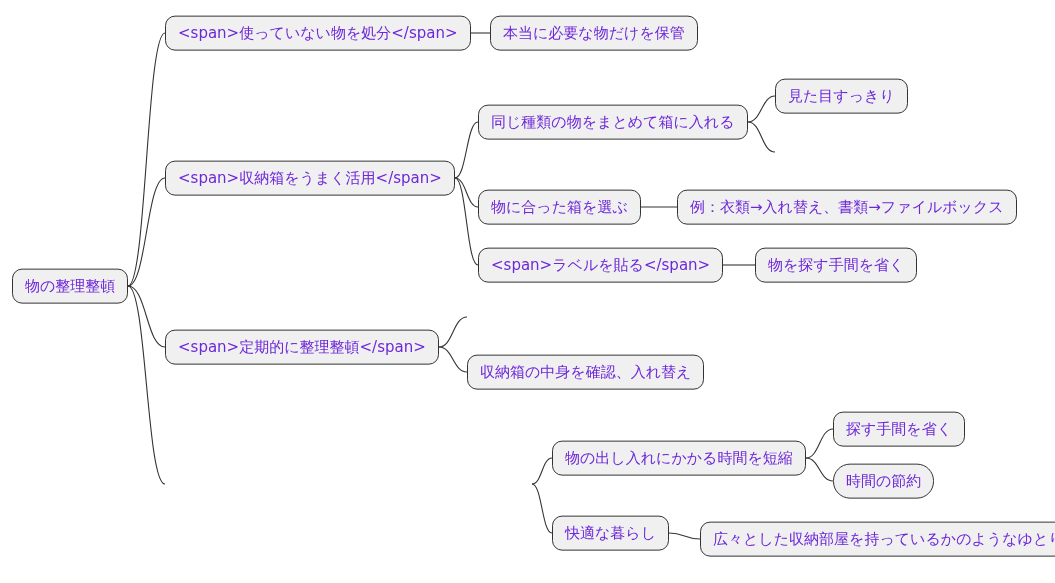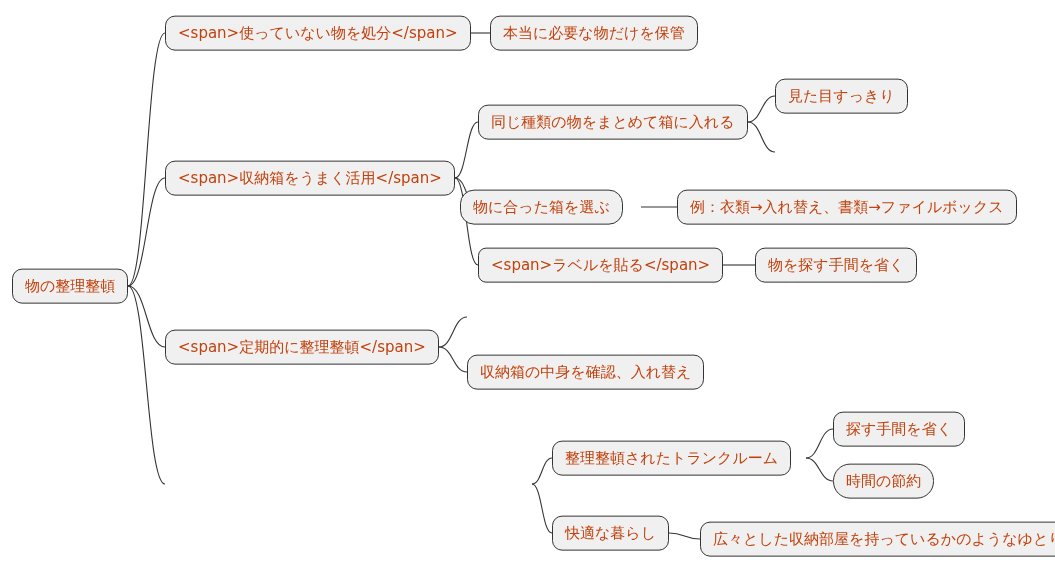--- a/index.html
+++ b/index.html
@@ -18,21 +18,21 @@
   }
   .node {
     position: absolute;
     transform: translateY(-50%);
     background: #f0f0f0;
     border: 1.3px solid #333333;
     border-radius: 10px;
     padding: 7px 12px;
     font-size: 15px;
     line-height: 1.25;
-    color: #c2410c;
+    color: #6d28d9;
     white-space: nowrap;
     box-sizing: border-box;
   }
 </style>
 </head>
 <body>
 
 <div class="canvas" style="width: 1055px; height: 583px; background: rgb(255, 255, 255);">
   <svg class="edge-layer" xmlns="http://www.w3.org/2000/svg" width="1055" height="583" viewBox="0 0 1055 583">
       <path d="M 128 286 C 146.5 286, 146.5 33, 165 33" fill="none" stroke="#333333" stroke-width="1.1"></path>
@@ -54,24 +54,24 @@
       <path d="M 806 458 C 819.5 458, 819.5 429, 833 429" fill="none" stroke="#333333" stroke-width="1.1"></path>
       <path d="M 806 458 C 819.5 458, 819.5 481, 833 481" fill="none" stroke="#333333" stroke-width="1.1"></path>
       <path d="M 669 533 C 684.5 533, 684.5 539, 700 539" fill="none" stroke="#333333" stroke-width="1.1"></path>
     </svg>
 <div class="node" style="left: 12px; top: 286px; background: rgb(240, 240, 240); border-color: rgb(51, 51, 51);">物の整理整頓</div>
     <div class="node" style="left: 165px; top: 33px; background: rgb(240, 240, 240); border-color: rgb(51, 51, 51);">&lt;span&gt;使っていない物を処分&lt;/span&gt;</div>
     <div class="node" style="left: 490px; top: 33px; background: rgb(240, 240, 240); border-color: rgb(51, 51, 51);">本当に必要な物だけを保管</div>
     <div class="node" style="left: 165px; top: 178px; background: rgb(240, 240, 240); border-color: rgb(51, 51, 51);">&lt;span&gt;収納箱をうまく活用&lt;/span&gt;</div>
     <div class="node" style="left: 478px; top: 122px; background: rgb(240, 240, 240); border-color: rgb(51, 51, 51);">同じ種類の物をまとめて箱に入れる</div>
     <div class="node" style="left: 775px; top: 96px; background: rgb(240, 240, 240); border-color: rgb(51, 51, 51);">見た目すっきり</div>
-    <div class="node" style="left: 460px; top: 207px; background: rgb(240, 240, 240); border-color: rgb(51, 51, 51); border-radius: 14px;">物に合った箱を選ぶ</div>
+    <div class="node" style="left: 478px; top: 207px; background: rgb(240, 240, 240); border-color: rgb(51, 51, 51);">物に合った箱を選ぶ</div>
     <div class="node" style="left: 677px; top: 207px; background: rgb(240, 240, 240); border-color: rgb(51, 51, 51);">例：衣類→入れ替え、書類→ファイルボックス</div>
-    <div class="node" style="left: 478px; top: 265px; background: rgb(240, 240, 240); border-color: rgb(51, 51, 51); border-radius: 8px;">&lt;span&gt;ラベルを貼る&lt;/span&gt;</div>
+    <div class="node" style="left: 478px; top: 265px; background: rgb(240, 240, 240); border-color: rgb(51, 51, 51);">&lt;span&gt;ラベルを貼る&lt;/span&gt;</div>
     <div class="node" style="left: 755px; top: 265px; background: rgb(240, 240, 240); border-color: rgb(51, 51, 51);">物を探す手間を省く</div>
     <div class="node" style="left: 165px; top: 347px; background: rgb(240, 240, 240); border-color: rgb(51, 51, 51);">&lt;span&gt;定期的に整理整頓&lt;/span&gt;</div>
     <div class="node" style="left: 467px; top: 372px; background: rgb(240, 240, 240); border-color: rgb(51, 51, 51);">収納箱の中身を確認、入れ替え</div>
-    <div class="node" style="left: 552px; top: 458px; background: rgb(240, 240, 240); border-color: rgb(51, 51, 51);">整理整頓されたトランクルーム</div>
+    <div class="node" style="left: 552px; top: 458px; background: rgb(240, 240, 240); border-color: rgb(51, 51, 51);">物の出し入れにかかる時間を短縮</div>
     <div class="node" style="left: 833px; top: 429px; background: rgb(240, 240, 240); border-color: rgb(51, 51, 51);">探す手間を省く</div>
     <div class="node" style="left: 833px; top: 481px; background: rgb(240, 240, 240); border-color: rgb(51, 51, 51); border-radius: 17px;">時間の節約</div>
     <div class="node" style="left: 552px; top: 533px; background: rgb(240, 240, 240); border-color: rgb(51, 51, 51);">快適な暮らし</div>
     <div class="node" style="left: 700px; top: 539px; background: rgb(240, 240, 240); border-color: rgb(51, 51, 51);">広々とした収納部屋を持っているかのようなゆとり</div>
   </div>
 
 </body></html>

